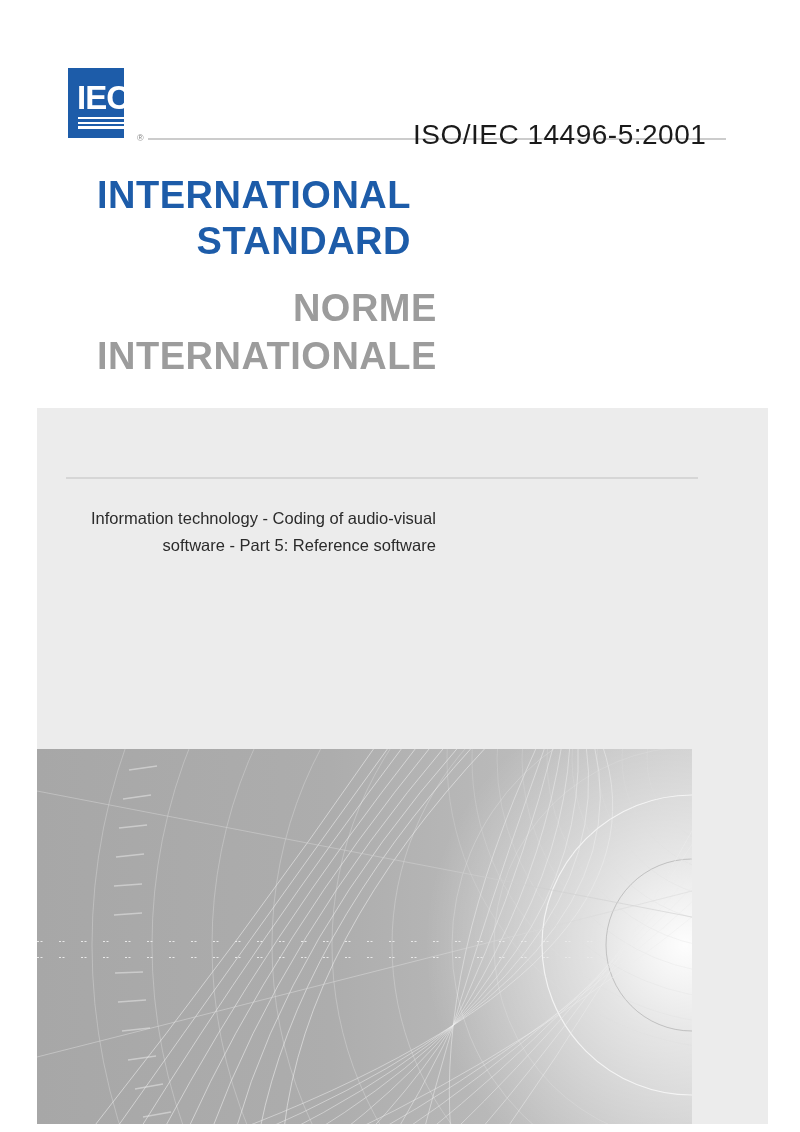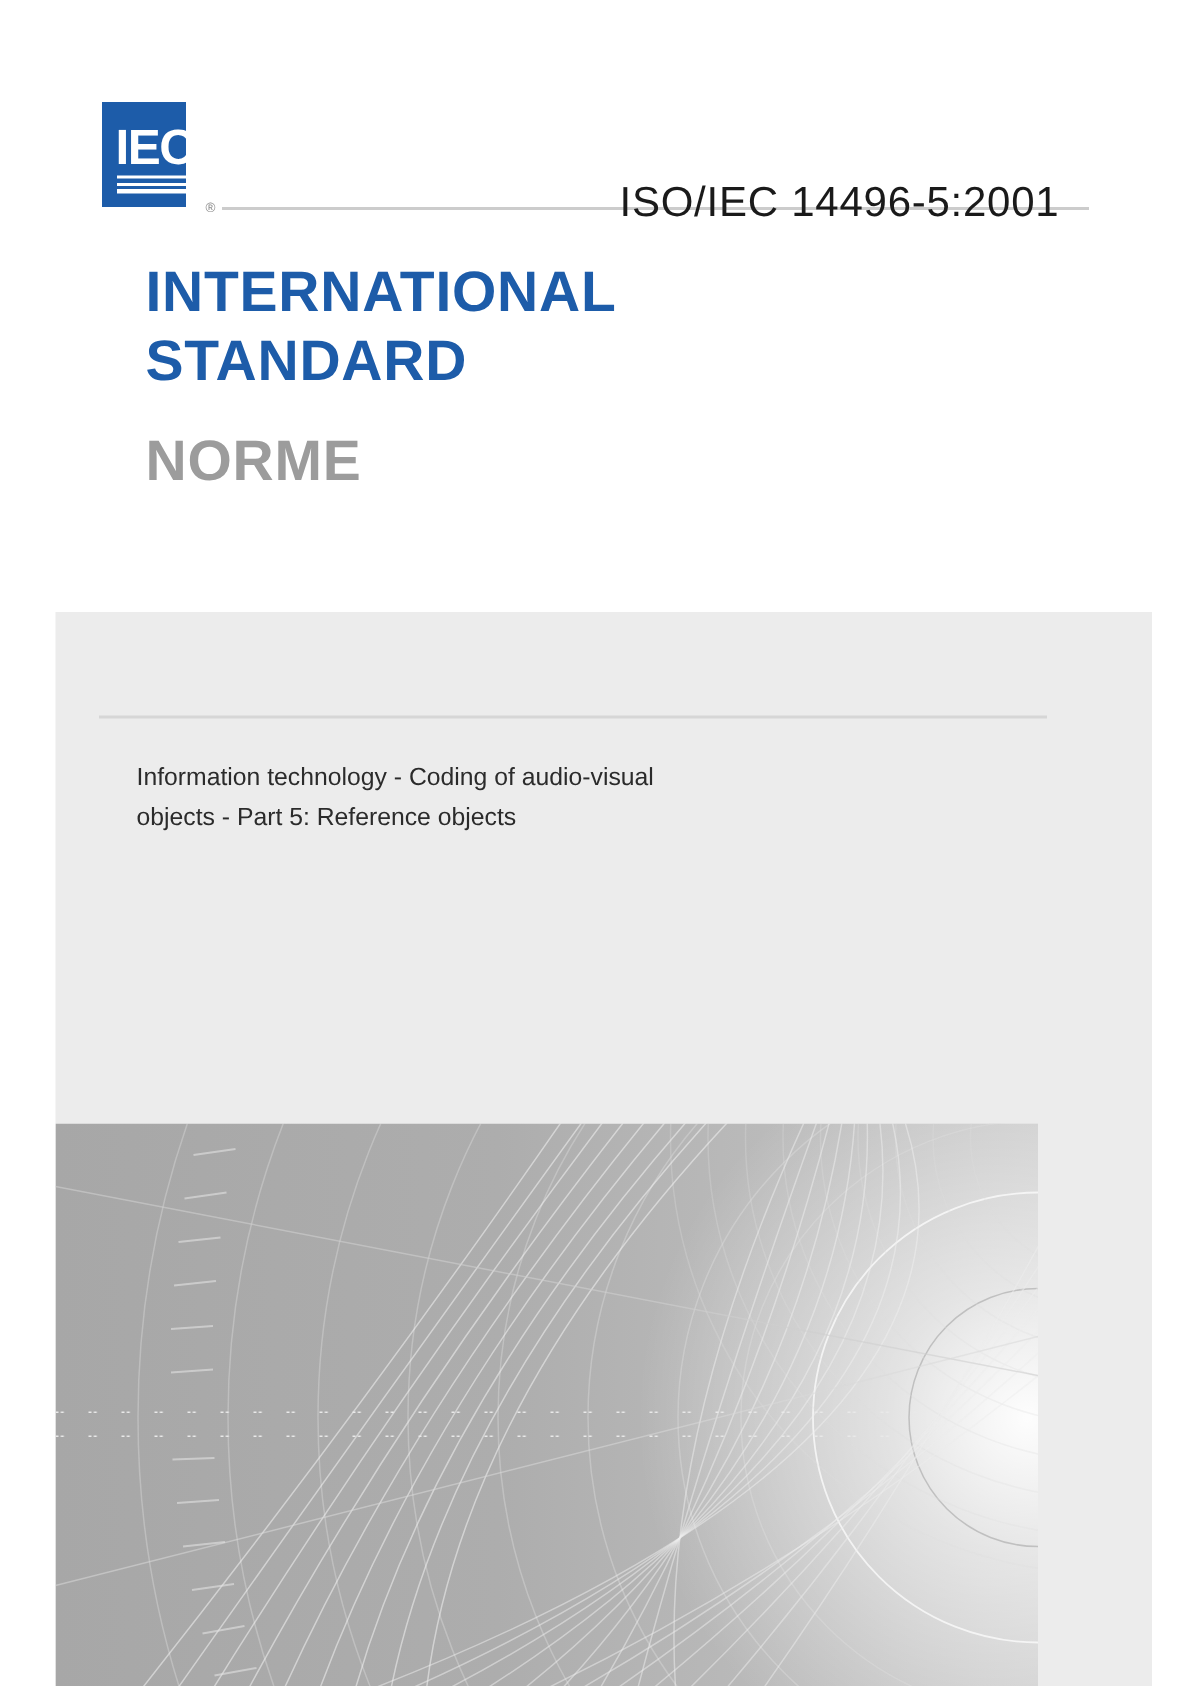--- a/index.html
+++ b/index.html
@@ -50,38 +50,38 @@
   .title-en {
     position: absolute; left: 97px; top: 172px;
     color: var(--brand-blue, #1d5ca9);
     font-size: 38px; line-height: 46px; font-weight: bold; letter-spacing: 0.5px;
   }
   .title-fr {
     position: absolute; left: 97px; top: 284px;
     color: var(--title-gray, #9c9c9c);
     font-size: 38px; line-height: 48px; font-weight: bold; letter-spacing: 0.5px;
   }
-  .title-en span, .title-fr span { display: block; }
+  .title-en span, .title-fr span { display: block; text-align: right; }
 
   
   .subject-panel {
     position: absolute; left: 37px; top: 408px;
     width: 731px; height: 716px;
     background: var(--panel-gray, #ececec);
   }
   .panel-divider {
     position: absolute; left: 29px; top: 69px;
     width: 632px; height: 2px;
     background: var(--panel-divider, #d6d6d6);
   }
   .subject-text {
     position: absolute; left: 54px; top: 97px;
     font-size: 16.5px; line-height: 27px; color: #2b2b2b;
   }
-  .subject-text span { display: block; }
+  .subject-text span { display: block; text-align: right; }
 
   
   .artwork {
     position: absolute; left: 0; top: 341px;
     width: 655px; height: 375px;
     display: block;
   }
 </style>
 </head>
 <body>
@@ -101,27 +101,28 @@
 
   <div class="doc-number">ISO/IEC 14496-5:2001</div>
 
   <div class="title-en">
     <span>INTERNATIONAL</span>
     <span>STANDARD</span>
   </div>
 
   <div class="title-fr">
     <span>NORME</span>
+    <span>INTERNATIONALE</span>
   </div>
 
   <div class="subject-panel">
     <div class="panel-divider"></div>
     <div class="subject-text">
       <span>Information technology - Coding of audio-visual</span>
-      <span>objects - Part 5: Reference objects</span>
+      <span>software - Part 5: Reference software</span>
     </div>
 
     <svg class="artwork" viewBox="0 0 655 375" preserveAspectRatio="none">
       <defs>
         <linearGradient id="bgGrad" x1="0" y1="0" x2="1" y2="0">
           <stop offset="0" stop-color="#a7a7a7"></stop>
           <stop offset="0.45" stop-color="#adadad"></stop>
           <stop offset="0.78" stop-color="#bdbdbd"></stop>
           <stop offset="1" stop-color="#c9c9c9"></stop>
         </linearGradient>

